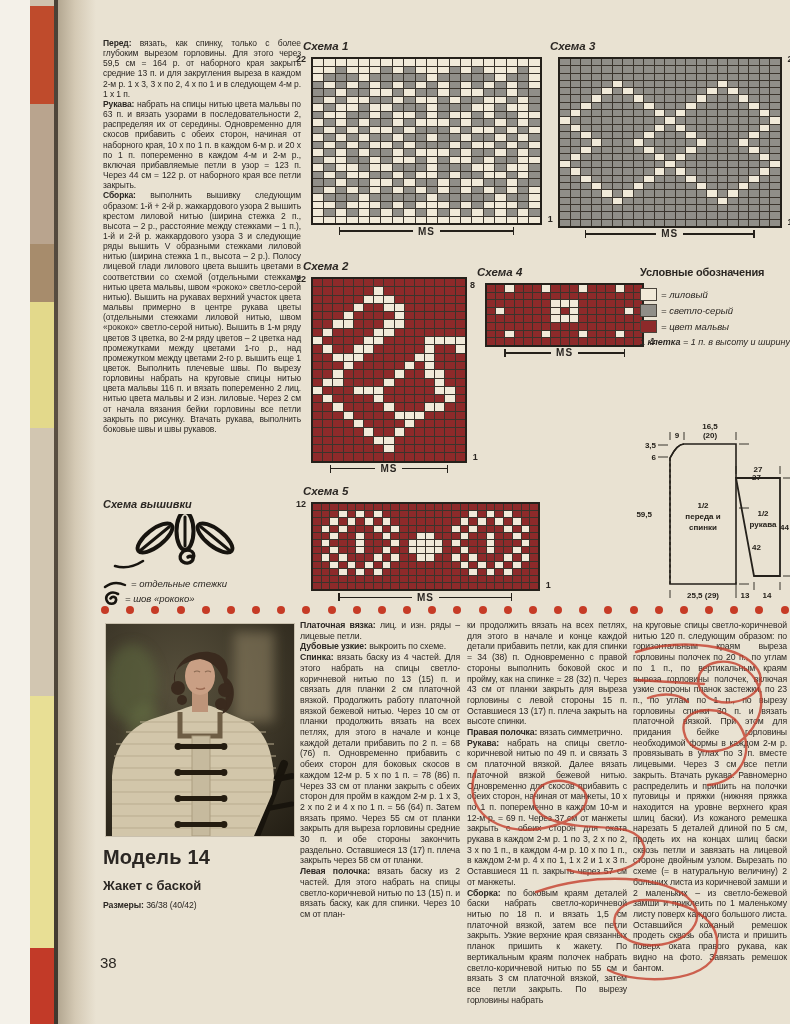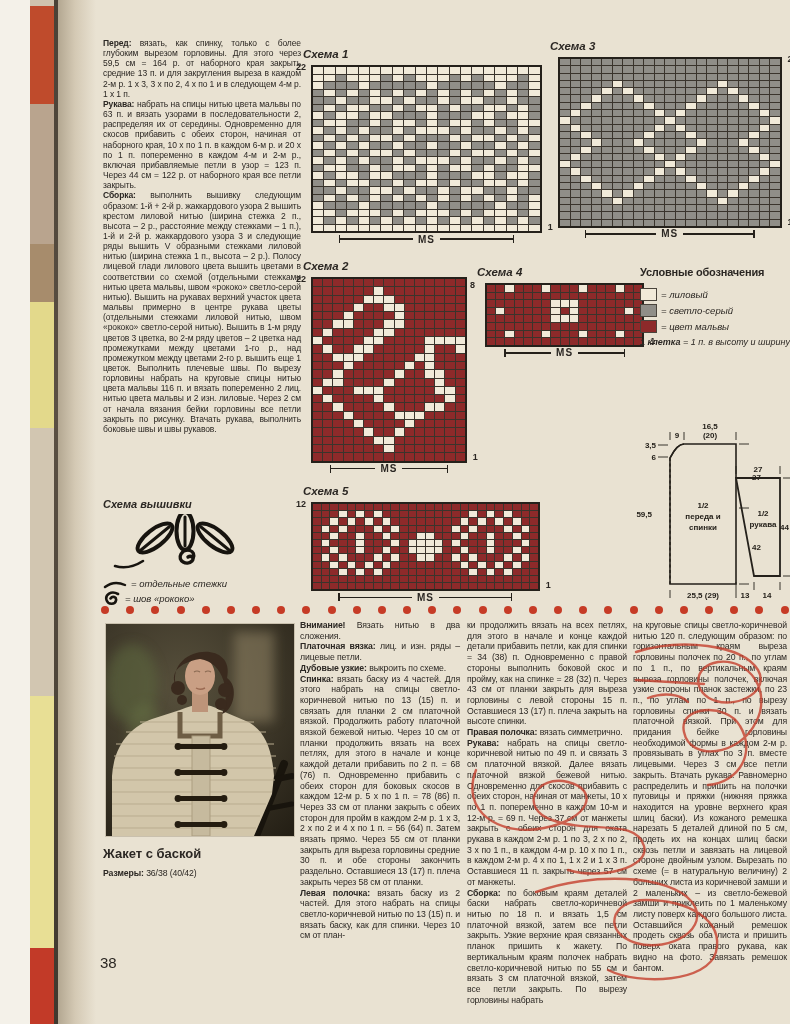--- a/index.html
+++ b/index.html
@@ -114,21 +114,21 @@
       <span class="txt">= отдельные стежки</span>
     </div>
     <div class="emb-legend-row">
       <svg class="glyph" width="18" height="15" viewBox="0 0 18 15">
         <path d="M 15 3 C 8 -1 2 4 3.5 9 C 5 14 12 14 13 9.5 C 13.8 6 9.5 4.5 7.5 7.5" stroke="#17140f" stroke-width="2.6" fill="none" stroke-linecap="round"></path>
       </svg>
       <span class="txt">= шов «рококо»</span>
     </div>
   </div>
 
-  <div class="knit-chart" style="left:303px;top:48px;">
+  <div class="knit-chart" style="left:303px;top:40px;">
     <div class="chart-title">Схема 1</div>
     <div class="chart-body">
       <span class="num num-top num-tl">22</span>
       <span class="num num-br">1</span>
       <div class="chart-grid" style="grid-template-columns: repeat(20, 10.4px); grid-auto-rows: 6.5px;">
           <div style="background: rgb(241, 234, 217);"></div>
           <div style="background: rgb(241, 234, 217);"></div>
           <div style="background: rgb(241, 234, 217);"></div>
           <div style="background: rgb(241, 234, 217);"></div>
           <div style="background: rgb(241, 234, 217);"></div>
@@ -2069,28 +2069,28 @@
     <path d="M 70 62 C 60 22 130 14 121 54 C 133 62 128 86 116 90 C 125 70 118 38 94 35 C 71 39 64 50 70 62 Z" fill="#3a2a1e"></path>
     <circle cx="72" cy="64" r="7" fill="#3a2a1e"></circle>
       <circle cx="119" cy="66" r="7" fill="#3a2a1e"></circle>
     <circle cx="115" cy="80" r="6" fill="#3a2a1e"></circle>
       <circle cx="76" cy="76" r="5" fill="#3a2a1e"></circle>
     <path d="M 88 48 q 3 -2 6 0 M 99 48 q 3 -2 6 0" stroke="#8a6a52" stroke-width="1.2" fill="none"></path>
     <path d="M 90 64 q 4 2.5 9 0" stroke="#9a6a52" stroke-width="1.4" fill="none"></path>
   </svg>
 
   <div class="model-block">
+    <div class="model-title">Модель 14</div>
     <div class="model-subtitle">Жакет с баской</div>
     <div class="tcol colb" style="position:static;">
         <p><b>Размеры: </b>36/38 (40/42)</p>
       </div>
   </div>
 
   <div class="tcol colb col2">
-      <p><b>Внимание! </b>Вязать нитью в два сложения.</p>
       <p><b>Платочная вязка: </b>лиц. и изн. ряды – лицевые петли.</p>
       <p><b>Дубовые узкие: </b>выкроить по схеме.</p>
       <p><b>Спинка: </b>вязать баску из 4 частей. Для этого набрать на спицы светло-коричневой нитью по 13 (15) п. и связать для планки 2 см платочной вязкой. Продолжить работу платочной вязкой бежевой нитью. Через 10 см от планки продолжить вязать на всех петлях, для этого в начале и конце каждой детали прибавить по 2 п. = 68 (76) п. Одновременно прибавить с обеих сторон для боковых скосов в каждом 12-м р. 5 х по 1 п. = 78 (86) п. Через 33 см от планки закрыть с обеих сторон для пройм в каждом 2-м р. 1 х 3, 2 х по 2 и 4 х по 1 п. = 56 (64) п. Затем вязать прямо. Через 55 см от планки закрыть для выреза горловины средние 30 п. и обе стороны закончить раздельно. Оставшиеся 13 (17) п. плеча закрыть через 58 см от планки.</p>
       <p><b>Левая полочка: </b>вязать баску из 2 частей. Для этого набрать на спицы светло-коричневой нитью по 13 (15) п. и вязать баску, как для спинки. Через 10 см от план-</p>
     </div>
   <div class="tcol colb col3">
       <p>ки продолжить вязать на всех петлях, для этого в начале и конце каждой детали прибавить петли, как для спинки = 34 (38) п. Одновременно с правой стороны выполнить боковой скос и пройму, как на спинке = 28 (32) п. Через 43 см от планки закрыть для выреза горловины с левой стороны 15 п. Оставшиеся 13 (17) п. плеча закрыть на высоте спинки.</p>
       <p><b>Правая полочка: </b>вязать симметрично.</p>
       <p><b>Рукава: </b>набрать на спицы светло-коричневой нитью по 49 п. и связать 3 см платочной вязкой. Далее вязать платочной вязкой бежевой нитью. Одновременно для скосов прибавить с обеих сторон, начиная от манжеты, 10 х по 1 п. попеременно в каждом 10-м и 12-м р. = 69 п. Через 37 см от манжеты закрыть с обеих сторон для оката рукава в каждом 2-м р. 1 по 3, 2 х по 2, 3 х по 1 п., в каждом 4-м р. 10 х по 1 п., в каждом 2-м р. 4 х по 1, 1 х 2 и 1 х 3 п. Оставшиеся 11 п. закрыть через 57 см от манжеты.</p>
       <p><b>Сборка: </b>по боковым краям деталей баски набрать светло-коричневой нитью по 18 п. и вязать 1,5 см платочной вязкой, затем все петли закрыть. Узкие верхние края связанных планок пришить к жакету. По вертикальным краям полочек набрать светло-коричневой нитью по 55 см и вязать 3 см платочной вязкой, затем все петли закрыть. По вырезу горловины набрать</p>

